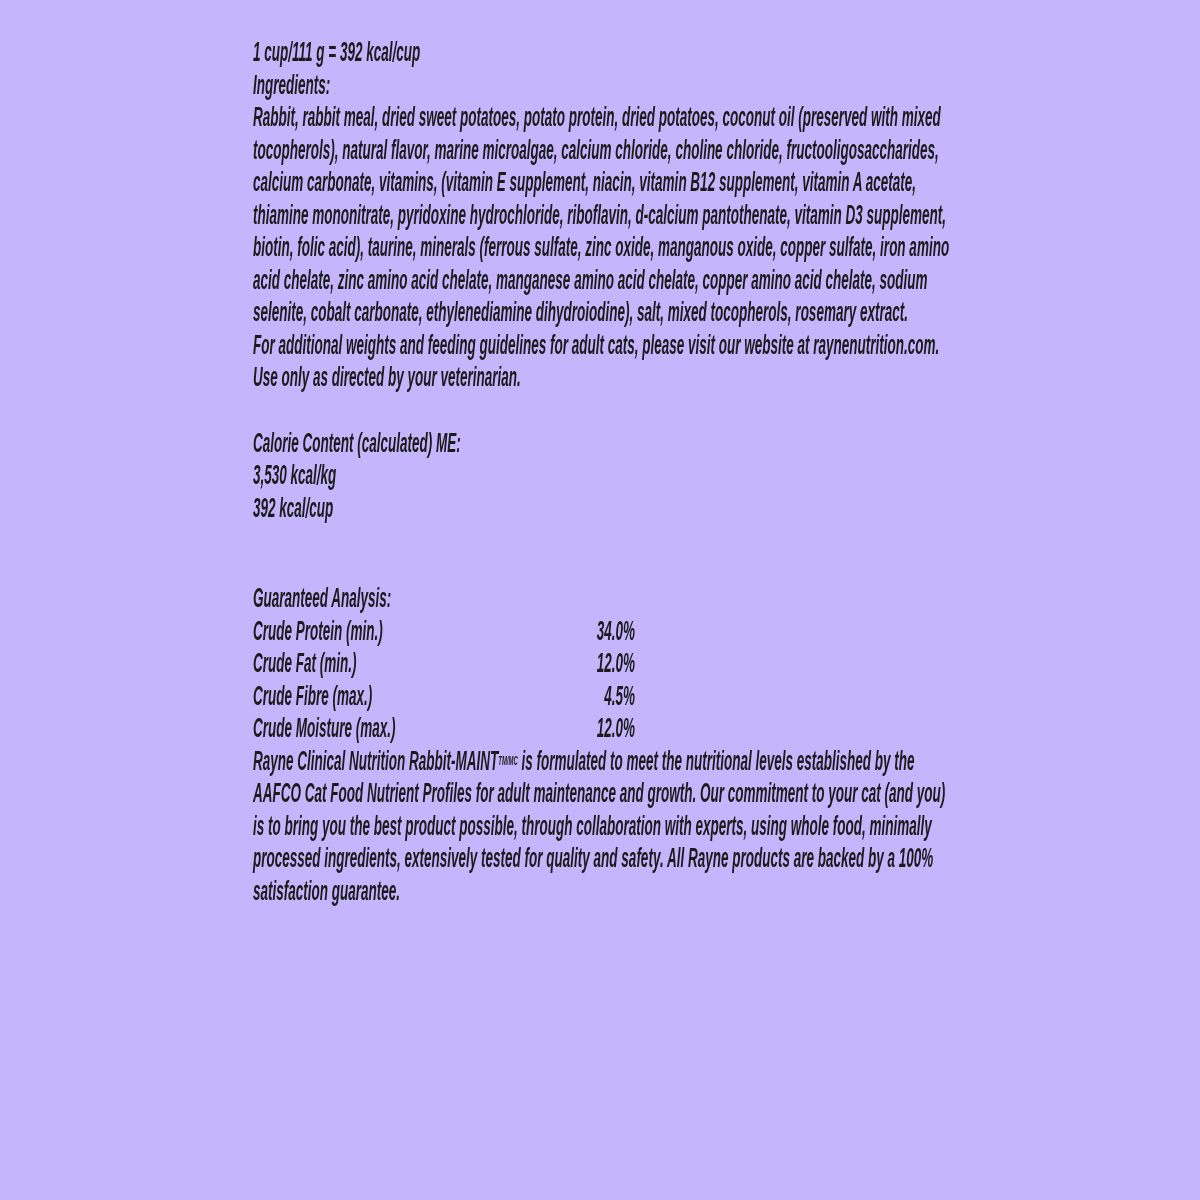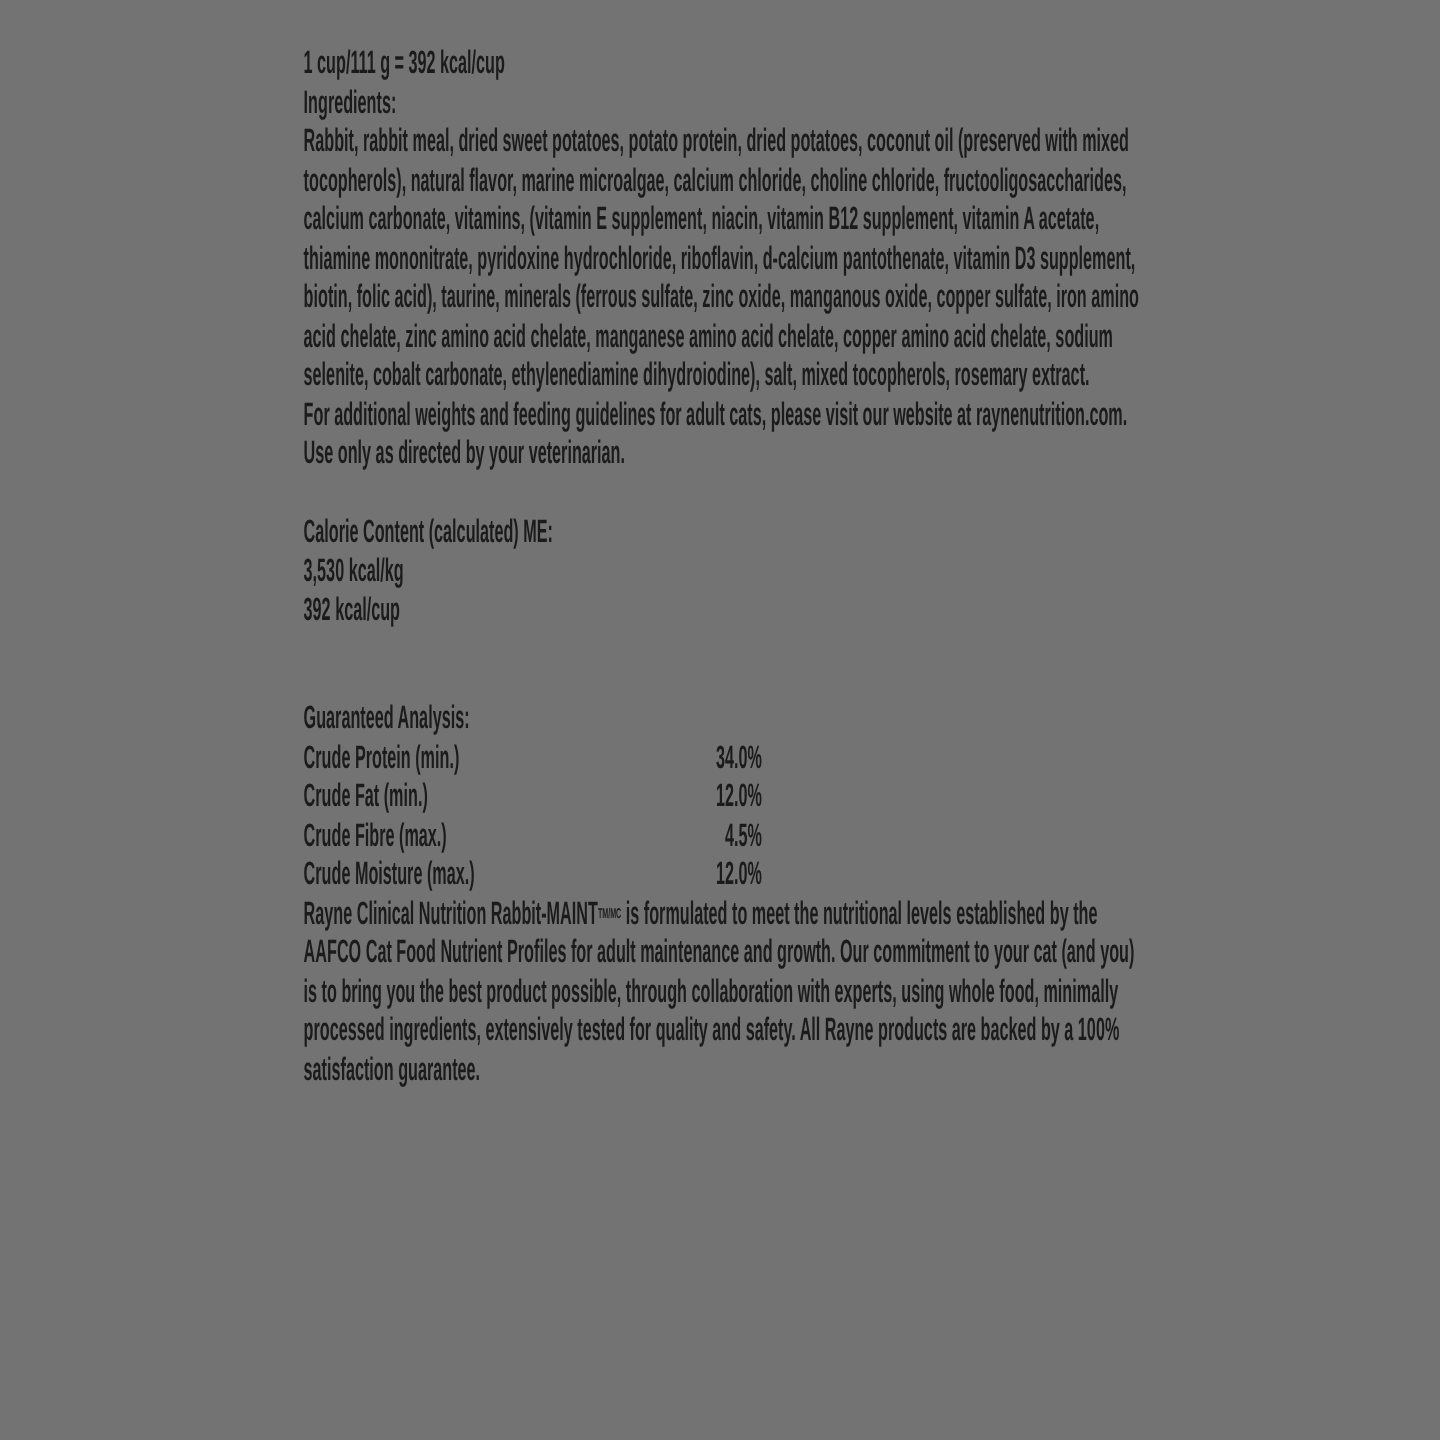--- a/index.html
+++ b/index.html
@@ -4,22 +4,23 @@
 <style>
   html, body {
     margin: 0;
     padding: 0;
     background: #ffffff;
   }
   .page {
     position: relative;
     width: 1200px;
     height: 1200px;
-    background: #737373;
+    background: #c4b5fd;
     overflow: hidden;
+    font-style: italic;
   }
   
   .label-block {
     position: absolute;
     left: 253px;
     top: 36px;
     width: 1412px;              
     transform: scaleX(0.5);
     transform-origin: 0 0;
     font-family: "Liberation Sans", sans-serif;

